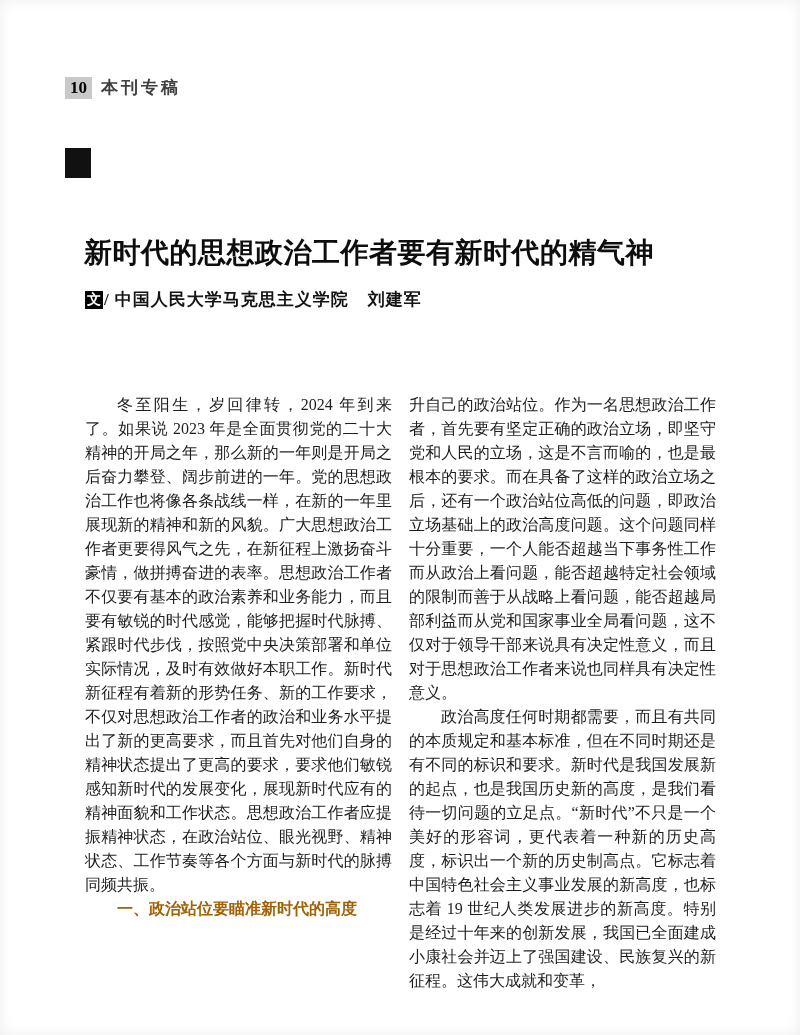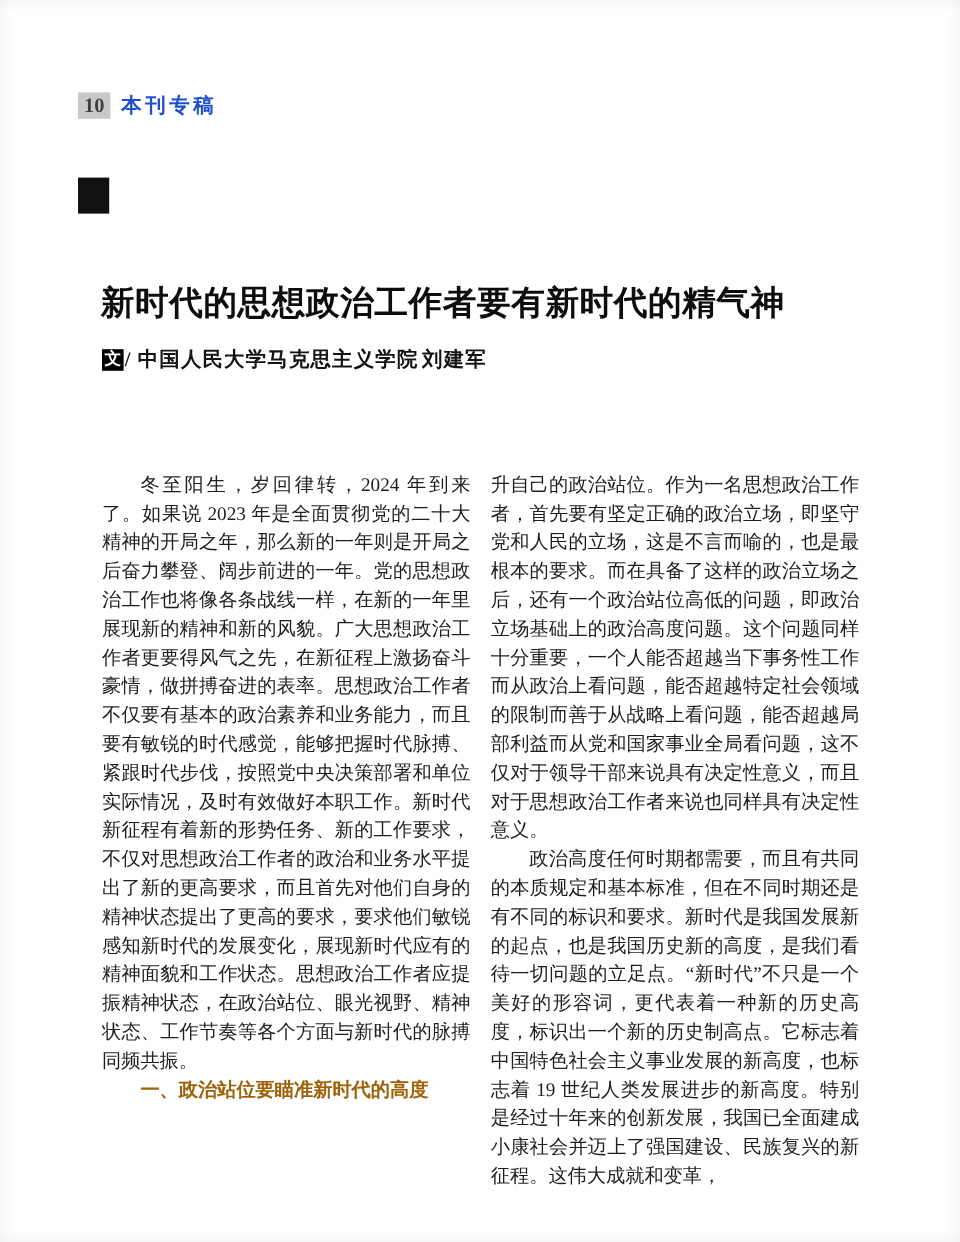--- a/index.html
+++ b/index.html
@@ -9,27 +9,27 @@
     background:#ffffff; color:#1c1c1c;
     box-shadow: inset 0 0 14px rgba(0,0,0,0.07);
     font-family:"Liberation Serif", serif;
   }
   
   .page-header {
     position:absolute; left:65px; top:76px;
     display:flex; align-items:center; gap:9px;
   }
   .page-num {
-    display:inline-block; background:#c9c9c9; color:#404040;
+    display:inline-block; background:#c9c9c9; color:#000000;
     font-family:"Liberation Serif", serif; font-weight:bold;
     font-size:17px; line-height:22px; padding:0 5px;
   }
   .section-label {
     font-family:"Liberation Serif", serif; font-weight:bold;
-    font-size:17px; letter-spacing:3px; color:#1d4ed8;
+    font-size:17px; letter-spacing:3px; color:#404040;
   }
   
   .decor-box {
     position:absolute; left:65px; top:148px; width:26px; height:30px;
     background:#111111;
   }
   
   .article-title {
     position:absolute; left:84px; top:234px; width:640px;
     font-family:Liberation Sans, sans-serif; font-weight:900;
@@ -42,21 +42,21 @@
     font-family:"Liberation Serif", serif; font-weight:bold;
     font-size:17px; color:#141414; display:flex; align-items:center;
   }
   .wen-box {
     display:inline-block; background:#000; color:#fff;
     width:18px; height:18px; line-height:18px; text-align:center;
     font-size:14px; font-weight:bold;
   }
   .byline .slash { margin:0 6px 0 1px; font-weight:bold; }
   .byline .affiliation { letter-spacing:1px;text-align:center; }
-  .byline .author { margin-left:3px; letter-spacing:1px; }
+  .byline .author { margin-left:19px; letter-spacing:1px; }
   
   .columns {
     position:absolute; left:85px; top:393px; width:631px;
     display:flex; gap:17px;justify-content:flex-end;
   }
   .col {
     width:307px; font-size:16px; line-height:24px;
     text-align:justify; color:#1e1e1e;
     font-family:"Liberation Serif", serif;
   }

